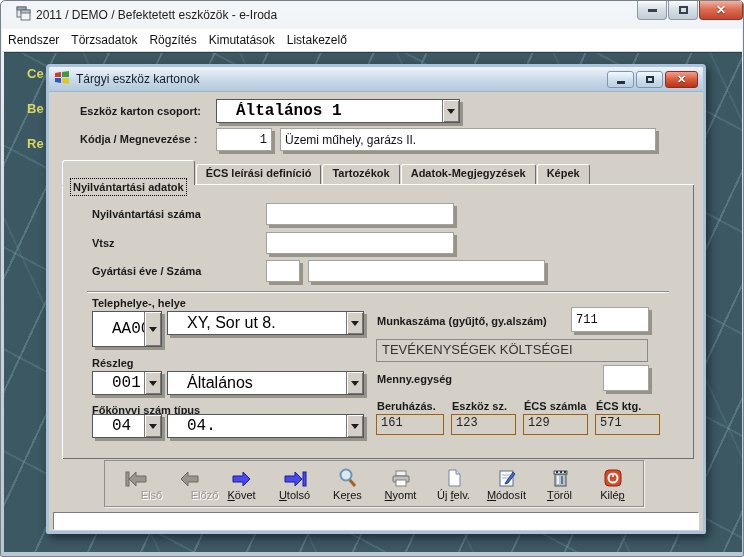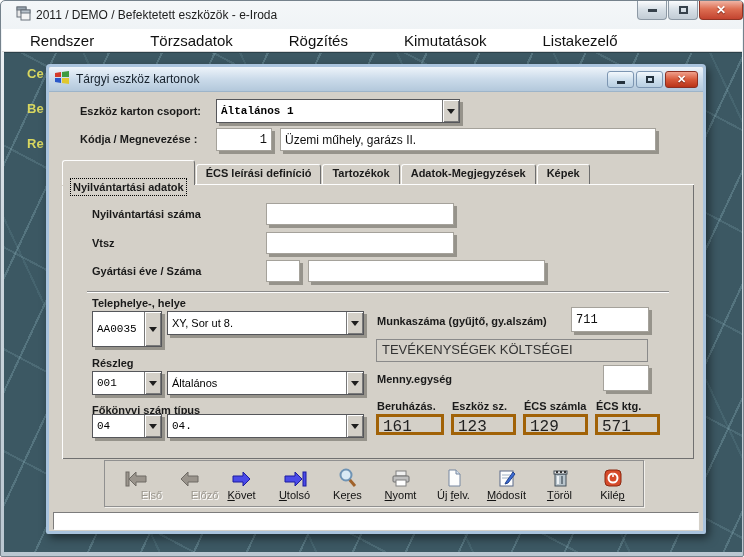--- a/index.html
+++ b/index.html
@@ -14,21 +14,21 @@
   .winbtns { position:absolute; right:6px; top:0; display:flex; }
   .wbtn { width:30px; height:19px; border:1px solid #8d99a5; border-top:none; border-radius:0 0 4px 4px;
           background:linear-gradient(#fbfcfd,#d8e0e7 45%,#c2ccd5); display:flex; align-items:center; justify-content:center; margin-left:1px; }
   .wbtn.close { width:44px; background:linear-gradient(#f0b4a4,#dd6e52 45%,#c34430); border-color:#913526; }
   .glyph-min { width:9px; height:3px; background:#37414b; }
   .glyph-max { width:9px; height:8px; border:2px solid #37414b; }
   .glyph-x { color:#fff; font-size:12px; font-weight:bold; line-height:1; text-shadow:0 1px 1px #7a2012; }
 
   .menubar { position:absolute; left:1px; top:28px; width:calc(100% - 2px); height:23px; background:#ffffff;
              display:flex; align-items:center; border-bottom:1px solid #d7d7d7; }
-  .menubar span { font-size:15px; color:#111; padding:3px 28px; }
+  .menubar span { font-size:12px; color:#111; padding:3px 6px; }
 
   .client { position:absolute; left:3px; top:51px; width:738px; height:500px; background-color:#3c5863;
             background-image:
               repeating-linear-gradient(115deg, transparent 0 46px, rgba(150,190,200,.28) 46px 48px),
               repeating-linear-gradient(28deg, transparent 0 88px, rgba(150,190,200,.18) 88px 90px),
               repeating-linear-gradient(65deg, transparent 0 140px, rgba(110,150,160,.20) 140px 142px);
             border-top:1px solid #2b4049; }
   .bgtext { position:absolute; left:23px; color:#d8d75f; font-weight:bold; font-size:13px; }
 
   
@@ -51,40 +51,40 @@
 
   .lbl { position:absolute; font-size:11px; font-weight:bold; color:#1a1a1a; white-space:nowrap; }
 
   .field { position:absolute; background:#fff; border:1px solid #a5a29b; box-shadow:3px 3px 0 #96938b;
            font-size:12px; padding:2px 4px; color:#111; }
   input.field { outline:none; font-family:"Liberation Mono",monospace; }
   .mono { font-family:"Liberation Mono",monospace; }
 
   .combo { position:absolute; background:#fff; border:1px solid #55565a; box-shadow:3px 3px 0 #96938b;
            display:flex; align-items:center; }
-  .combo .cval { flex:1; font-size:11px; padding:0 4px; white-space:nowrap; overflow:hidden; }
+  .combo .cval { flex:1; font-size:16px; padding:0 19px; white-space:nowrap; overflow:hidden; }
   .combo .cbtn { width:17px; align-self:stretch; background:#d4d0c8; border-left:1px solid #777;
                  box-shadow:inset 1px 1px 0 #fff, inset -1px -1px 0 #7a7a7a;
                  display:flex; align-items:center; justify-content:center; }
   .tri { width:0; height:0; border-left:4px solid transparent; border-right:4px solid transparent; border-top:5px solid #1d1d1d; }
 
   
   .tabs { position:absolute; left:13px; top:68px; display:flex; align-items:flex-end; height:25px; }
   .tab { height:21px; padding:2px 9px 0; font-size:11px; font-weight:bold; color:#1a1a1a; background:#d4d0c8;
          border:1px solid #6e6e6e; border-bottom:none; border-top-color:#fdfdfd; border-left-color:#fdfdfd;
          border-radius:3px 3px 0 0; margin-right:1px; white-space:nowrap; }
   .tab.active { height:25px; padding:20px 10px 0; position:relative; z-index:3; box-shadow:0 1px 0 #d4d0c8; }
   .tab.active .tabtxt { outline:1px dotted #000; outline-offset:2px; }
 
   .panel { position:absolute; left:13px; top:92px; width:632px; height:275px; background:#d4d0c8; z-index:2;
            box-shadow:inset 1px 1px 0 #fdfdfd, inset -1px -1px 0 #707070; }
   .divider { position:absolute; left:25px; width:582px; height:2px; border-top:1px solid #8a8a8a; border-bottom:1px solid #fdfdfd; }
 
   .robox { position:absolute; border:1px solid #8a8a8a; background:transparent; font-size:13px; color:#333; padding:2px 5px; white-space:nowrap; overflow:hidden; }
-  .acctbox { position:absolute; border:3px solid #a16207; background:transparent; font-size:16px; color:#222; padding:1px 4px; font-family:"Liberation Mono",monospace; }
+  .acctbox { position:absolute; border:1px solid #a16207; background:transparent; font-size:12px; color:#222; padding:1px 4px; font-family:"Liberation Mono",monospace; }
 
   
   .toolbar { position:absolute; left:55px; top:368px; width:540px; height:47px; border:1px solid #909090;
              box-shadow:1px 1px 0 #f2f0ec; display:flex; align-items:center; justify-content:space-around; padding:0 4px; }
   .tbtn { display:flex; flex-direction:column; align-items:center; justify-content:center; width:50px; height:42px; cursor:default; }
   .tbtn .ticon { height:22px; display:flex; align-items:flex-end; justify-content:center; }
   .tbtn .tlabel { font-size:11px; color:#111; margin-top:1px; white-space:nowrap; }
   .tbtn .accel { text-decoration:underline; }
   .tbtn.disabled .tlabel { color:#9c988f; text-shadow:1px 1px 0 #ffffff;margin-left:32px; }
 

